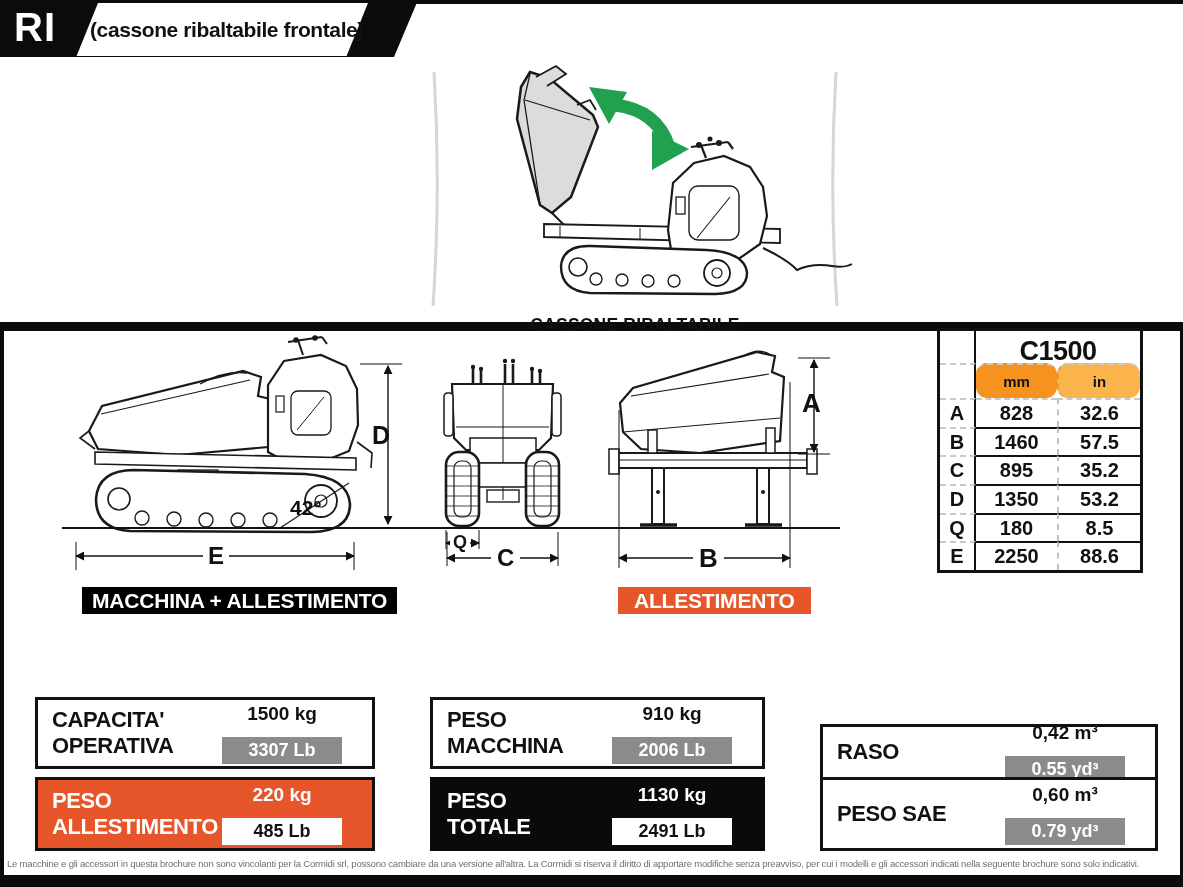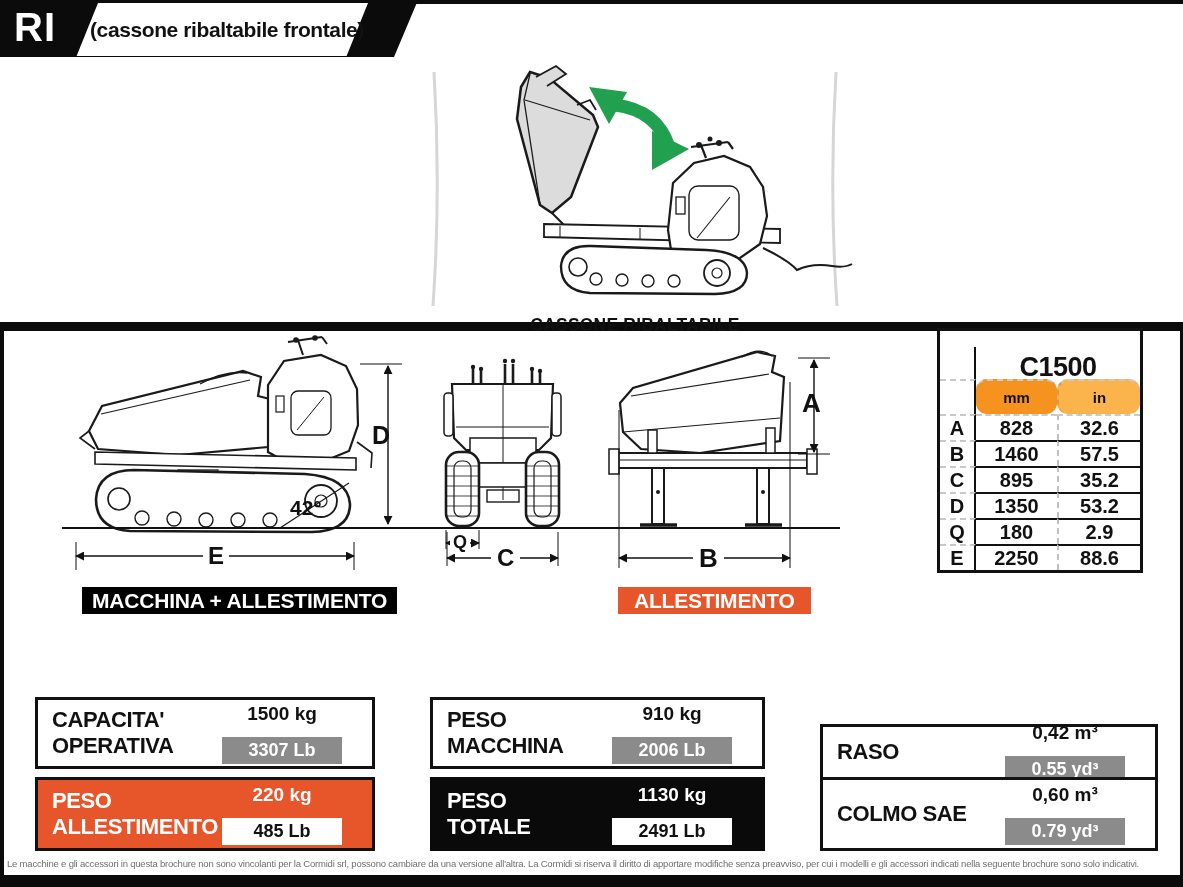--- a/index.html
+++ b/index.html
@@ -39,21 +39,21 @@
   .dim-C{left:491px;top:545px;font-size:24px;background:#fff;padding:0 6px;height:26px;line-height:26px;}
   .dim-A{left:802px;top:388px;font-size:26px;}
   .dim-B{left:693px;top:545px;font-size:26px;background:#fff;padding:0 6px;height:26px;line-height:26px;}
 
   
   .dim-table{left:937px;top:328px;width:206px;height:245px;background:#fff;box-sizing:border-box;
     border:3px solid #111;display:flex;flex-direction:column;}
   .t-row-flex{display:flex;}
   .t-lettercol{width:36px;border-right:2px solid #111;box-sizing:border-box;
     display:flex;align-items:center;justify-content:center;font-weight:bold;font-size:20px;}
-  .t-title-row{height:32px;margin-top:16px;}
+  .t-title-row{height:32px;}
   .t-title{flex:1;text-align:center;line-height:40px;font-size:27px;font-weight:bold;letter-spacing:-0.5px;}
   .t-units-row{height:35px;}
   .t-unit{flex:1;text-align:center;line-height:33px;font-size:15px;font-weight:bold;
     border-top:2px dashed #c9c9c9;box-sizing:border-box;border-radius:11px;}
   .t-unit-mm{background:#f6921e;}
   .t-unit-in{background:#fbb34c;border-left:2px dashed #dd9a3f;}
   .t-datarow{flex:1;}
   .t-datarow .t-lettercol{border-top:2px dashed #c9c9c9;}
   .t-val{flex:1;display:flex;align-items:center;justify-content:center;font-size:20px;font-weight:bold;
     border-top:2px solid #111;box-sizing:border-box;}
@@ -256,21 +256,21 @@
       <div class="t-val t-val-in">35.2</div>
     </div>
     <div class="t-row-flex t-datarow">
       <div class="t-lettercol">D</div>
       <div class="t-val">1350</div>
       <div class="t-val t-val-in">53.2</div>
     </div>
     <div class="t-row-flex t-datarow">
       <div class="t-lettercol">Q</div>
       <div class="t-val">180</div>
-      <div class="t-val t-val-in">2.9</div>
+      <div class="t-val t-val-in">8.5</div>
     </div>
     <div class="t-row-flex t-datarow">
       <div class="t-lettercol">E</div>
       <div class="t-val">2250</div>
       <div class="t-val t-val-in">88.6</div>
     </div>
   </div>
 
   <div class="spec" style="left:35px;top:697px;width:340px;height:72px">
     <div class="spec-label">
@@ -322,21 +322,21 @@
       <div></div>
     </div>
     <div class="spec-vals">
       <div class="spec-value">0,42 m³</div>
       <div class="spec-badge badge-gray">0.55 yd³</div>
     </div>
   </div>
 
   <div class="spec" style="left:820px;top:777px;width:338px;height:74px">
     <div class="spec-label">
-      <div>COLMO SAE</div>
+      <div>PESO SAE</div>
       <div></div>
     </div>
     <div class="spec-vals">
       <div class="spec-value">0,60 m³</div>
       <div class="spec-badge badge-gray">0.79 yd³</div>
     </div>
   </div>
 
   <div class="abs disclaimer">Le macchine e gli accessori in questa brochure non sono vincolanti per la Cormidi srl, possono cambiare da una versione all'altra. La Cormidi si riserva il diritto di apportare modifiche senza preavviso, per cui i modelli e gli accessori indicati nella seguente brochure sono solo indicativi.</div>
   <div class="abs bottom-bar"></div>

